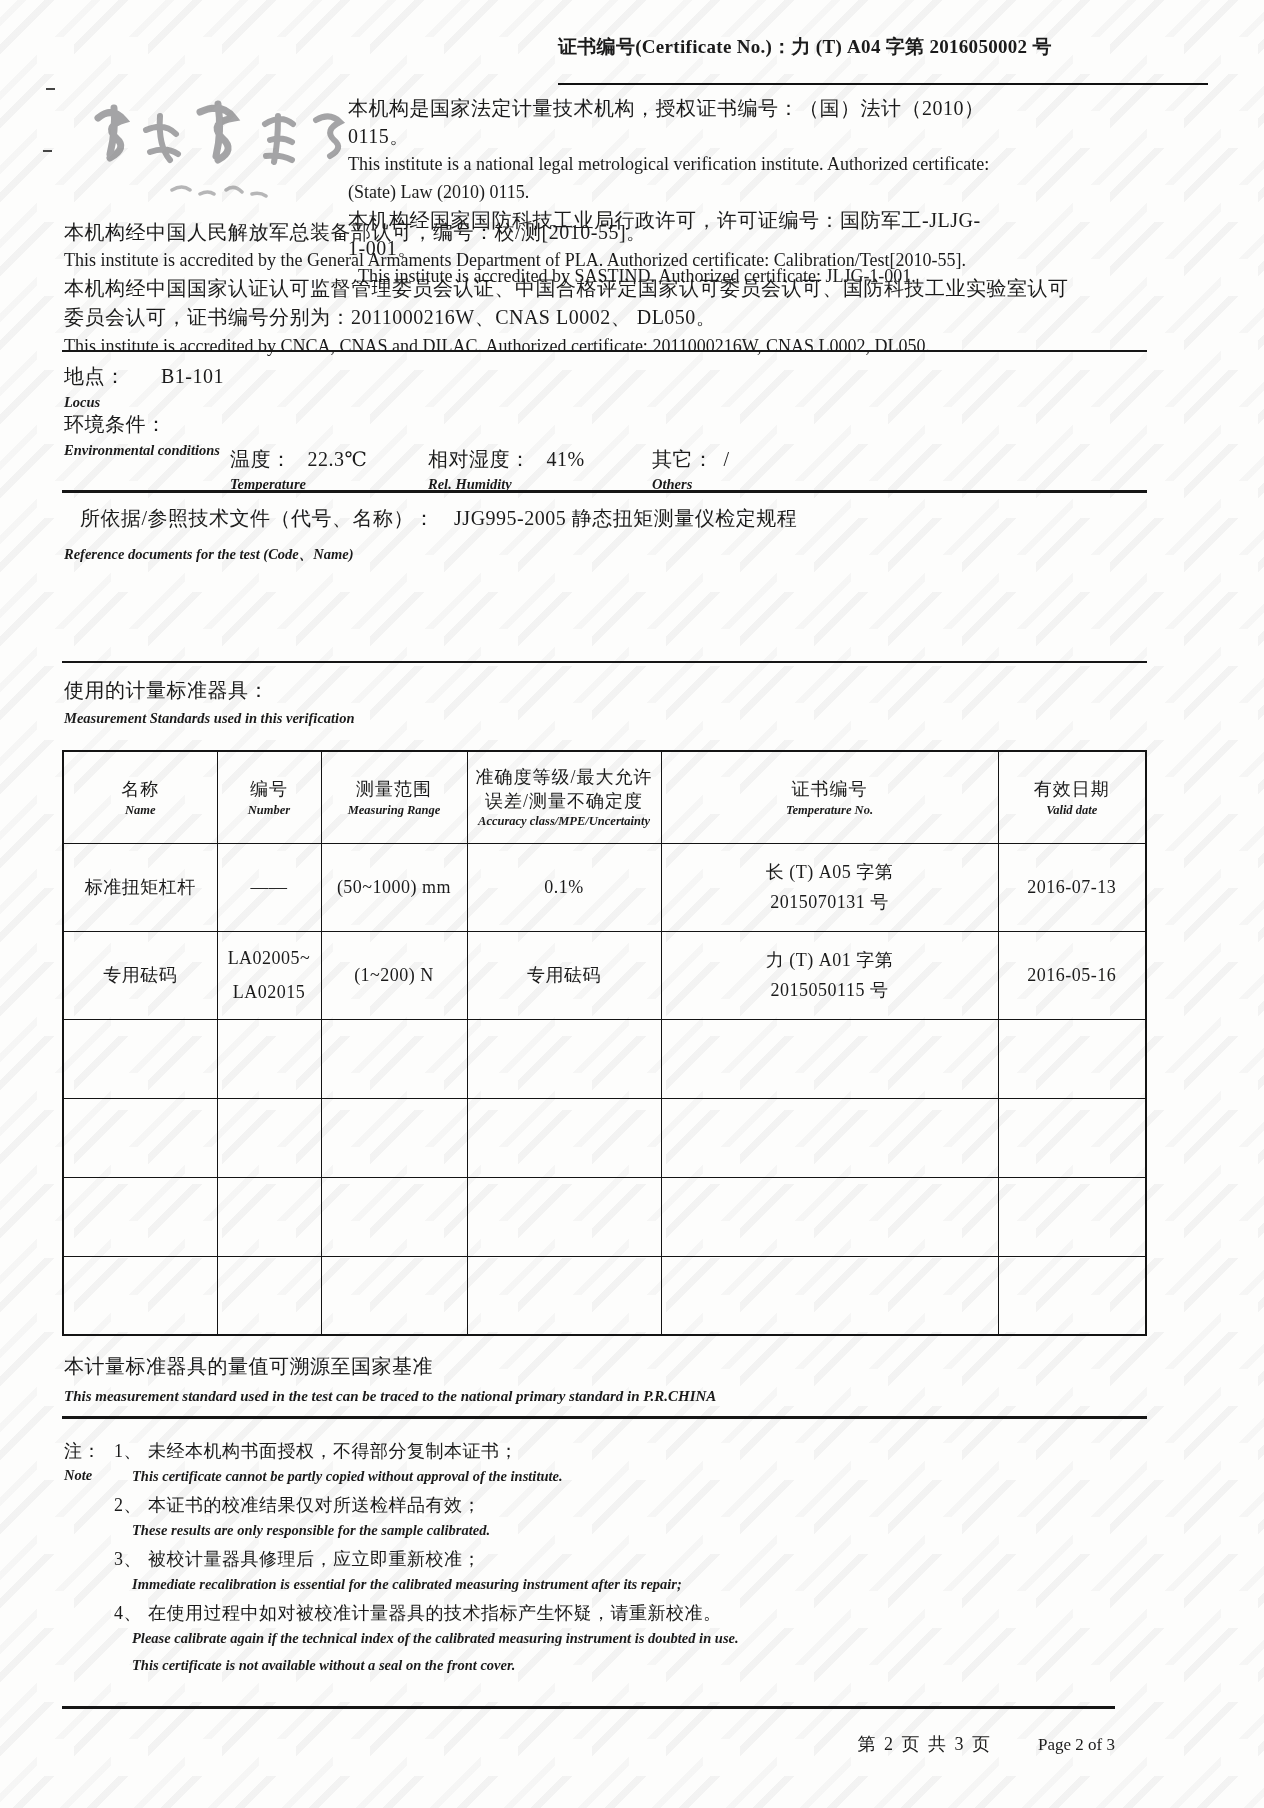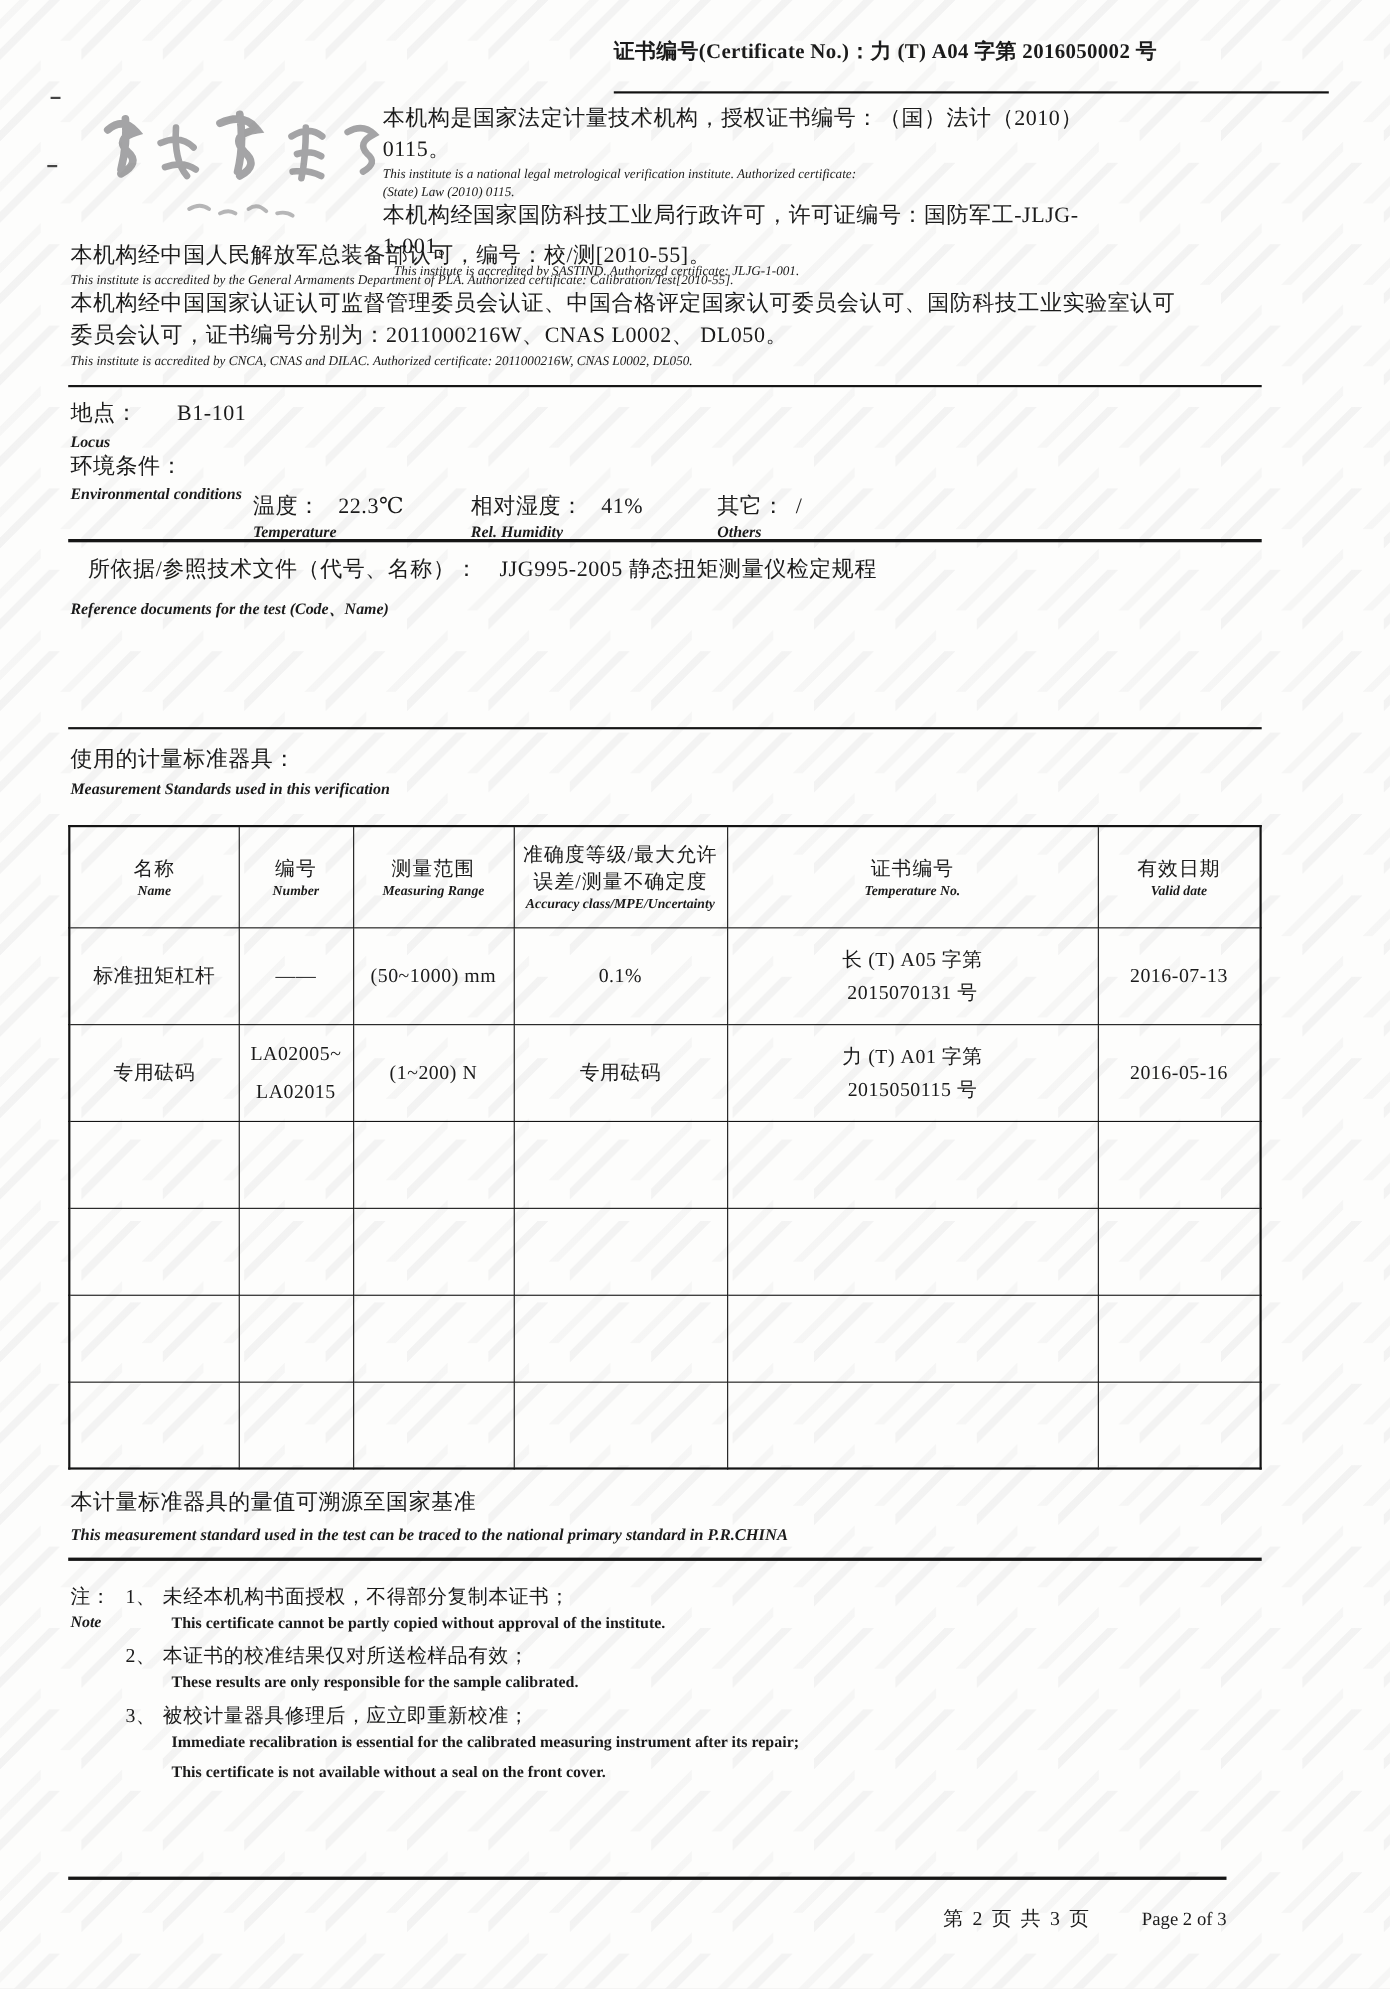--- a/index.html
+++ b/index.html
@@ -11,21 +11,21 @@
   
   .wm{
     position:absolute;inset:0;pointer-events:none;
     background-image:
       linear-gradient(135deg, transparent 0 30%, rgba(70,70,80,.055) 30% 37%, transparent 37% 100%),
       linear-gradient(135deg, transparent 0 62%, rgba(70,70,80,.04) 62% 68%, transparent 68% 100%);
     background-size:74px 74px, 74px 74px;
     background-position:0 0, 37px 37px;
   }
   .cn{font-size:20px;letter-spacing:.5px;line-height:28px;}
-  .en{font-style:italic;font-size:12px;line-height:16px;}
+  .en{font-size:18px;line-height:28px;}
   .en-b{font-style:italic;font-weight:bold;font-size:14.5px;line-height:20px;}
   .abs{position:absolute;}
   .prewrap{white-space:pre-line;}
   .rule{position:absolute;background:#161616;}
 
   
   .hdr{position:absolute;left:558px;top:34px;width:650px;padding-bottom:23px;
        border-bottom:2.5px solid #111;font-size:19px;font-weight:600;letter-spacing:.3px;}
   .hdr .lbl{font-weight:600;}
   .hdr .val{font-weight:700;}
@@ -45,21 +45,21 @@
   table.std{border-width:2.2px;}
   table.std td,table.std th{text-align:center;vertical-align:middle;padding:2px 4px;overflow:hidden;}
   .th-cn{font-size:18px;letter-spacing:1px;font-weight:normal;line-height:26px;}
   .th-en{font-style:italic;font-weight:bold;font-size:12.5px;line-height:16px;}
   .td-cn{font-size:18px;letter-spacing:.5px;line-height:30px;}
 
   
   .note-item{margin-bottom:5px;}
   .note-cn{font-size:18px;letter-spacing:.5px;line-height:27px;}
   .note-num{display:inline-block;width:34px;}
-  .note-en{font-weight:bold;font-size:14.5px;line-height:22px;margin-left:42px;}
+  .note-en{font-style:italic;font-weight:bold;font-size:14.5px;line-height:22px;margin-left:18px;}
 
   .footer{position:absolute;top:1732px;left:62px;width:1053px;display:flex;justify-content:flex-end;gap:46px;align-items:baseline;}
   .foot-cn{font-size:18px;letter-spacing:2px;}
   .foot-en{font-size:17px;}
   .artifact{position:absolute;background:#444;}
 </style>
 </head>
 <body>
 
 <div class="page">
@@ -250,20 +250,24 @@
     </div>
     <div class="note-item">
       <div class="note-cn"><span class="note-num">2、</span><span>本证书的校准结果仅对所送检样品有效；</span></div>
       <div class="note-en">These results are only responsible for the sample calibrated.</div>
     </div>
     <div class="note-item">
       <div class="note-cn"><span class="note-num">3、</span><span>被校计量器具修理后，应立即重新校准；</span></div>
       <div class="note-en">Immediate recalibration is essential for the calibrated measuring instrument after its repair;</div>
     </div>
     <div class="note-item">
+      <div class="note-cn"><span class="note-num">4、</span><span>在使用过程中如对被校准计量器具的技术指标产生怀疑，请重新校准。</span></div>
+      <div class="note-en">Please calibrate again if the technical index of the calibrated measuring instrument is doubted in use.</div>
+    </div>
+    <div class="note-item">
       <div class="note-en">This certificate is not available without a seal on the front cover.</div>
     </div>
   </div>
 
   <div class="rule" style="left:62px;top:1706px;width:1053px;height:2.5px;"></div>
   <div class="footer">
     <span class="foot-cn">第 2 页 共 3 页</span>
     <span class="foot-en">Page 2 of 3</span>
   </div>
 </div>

